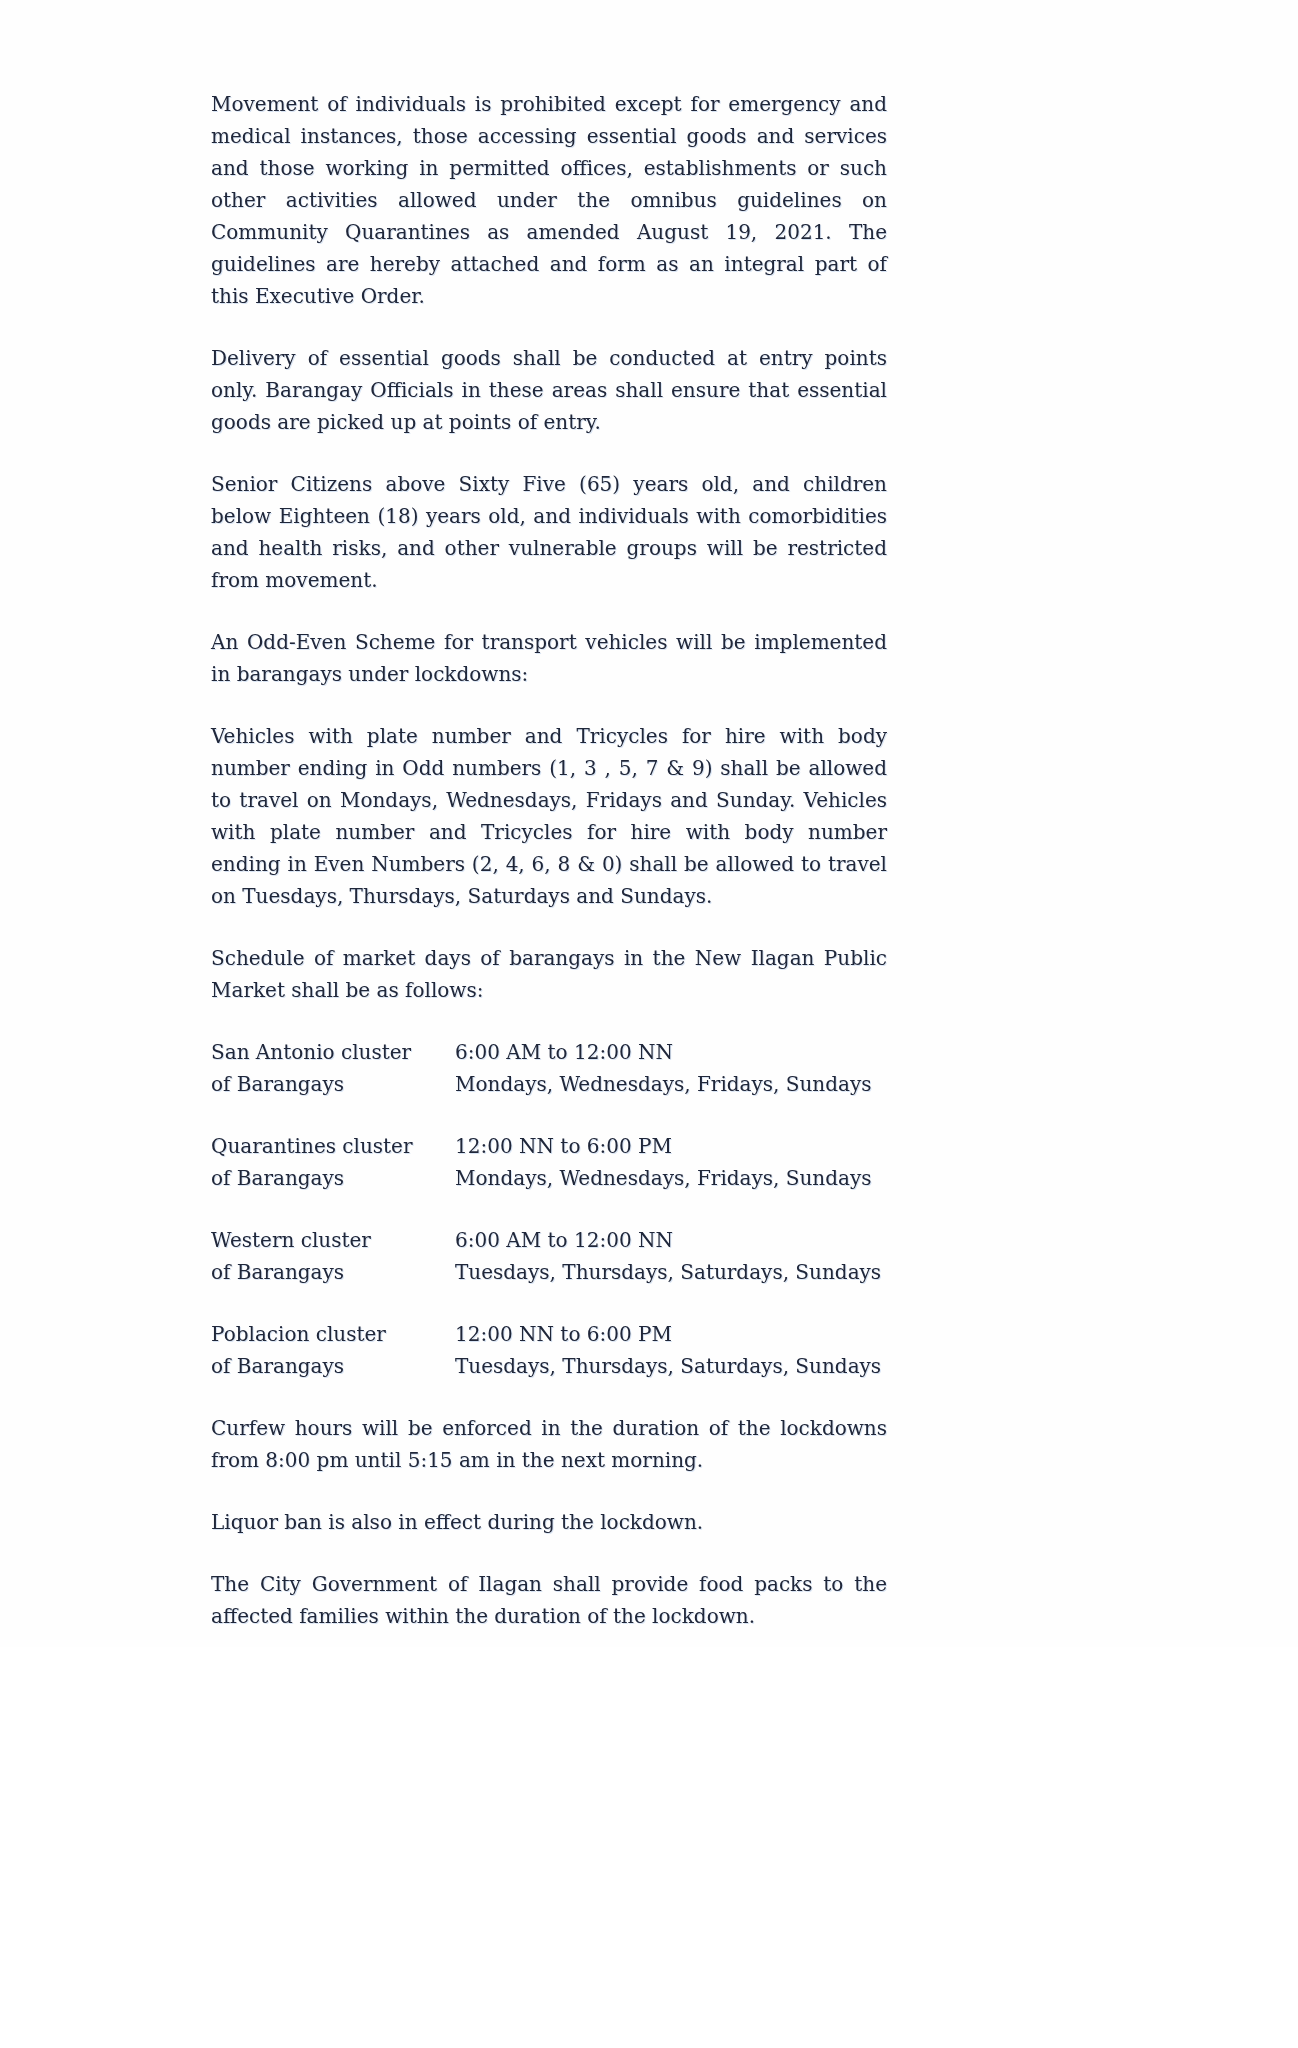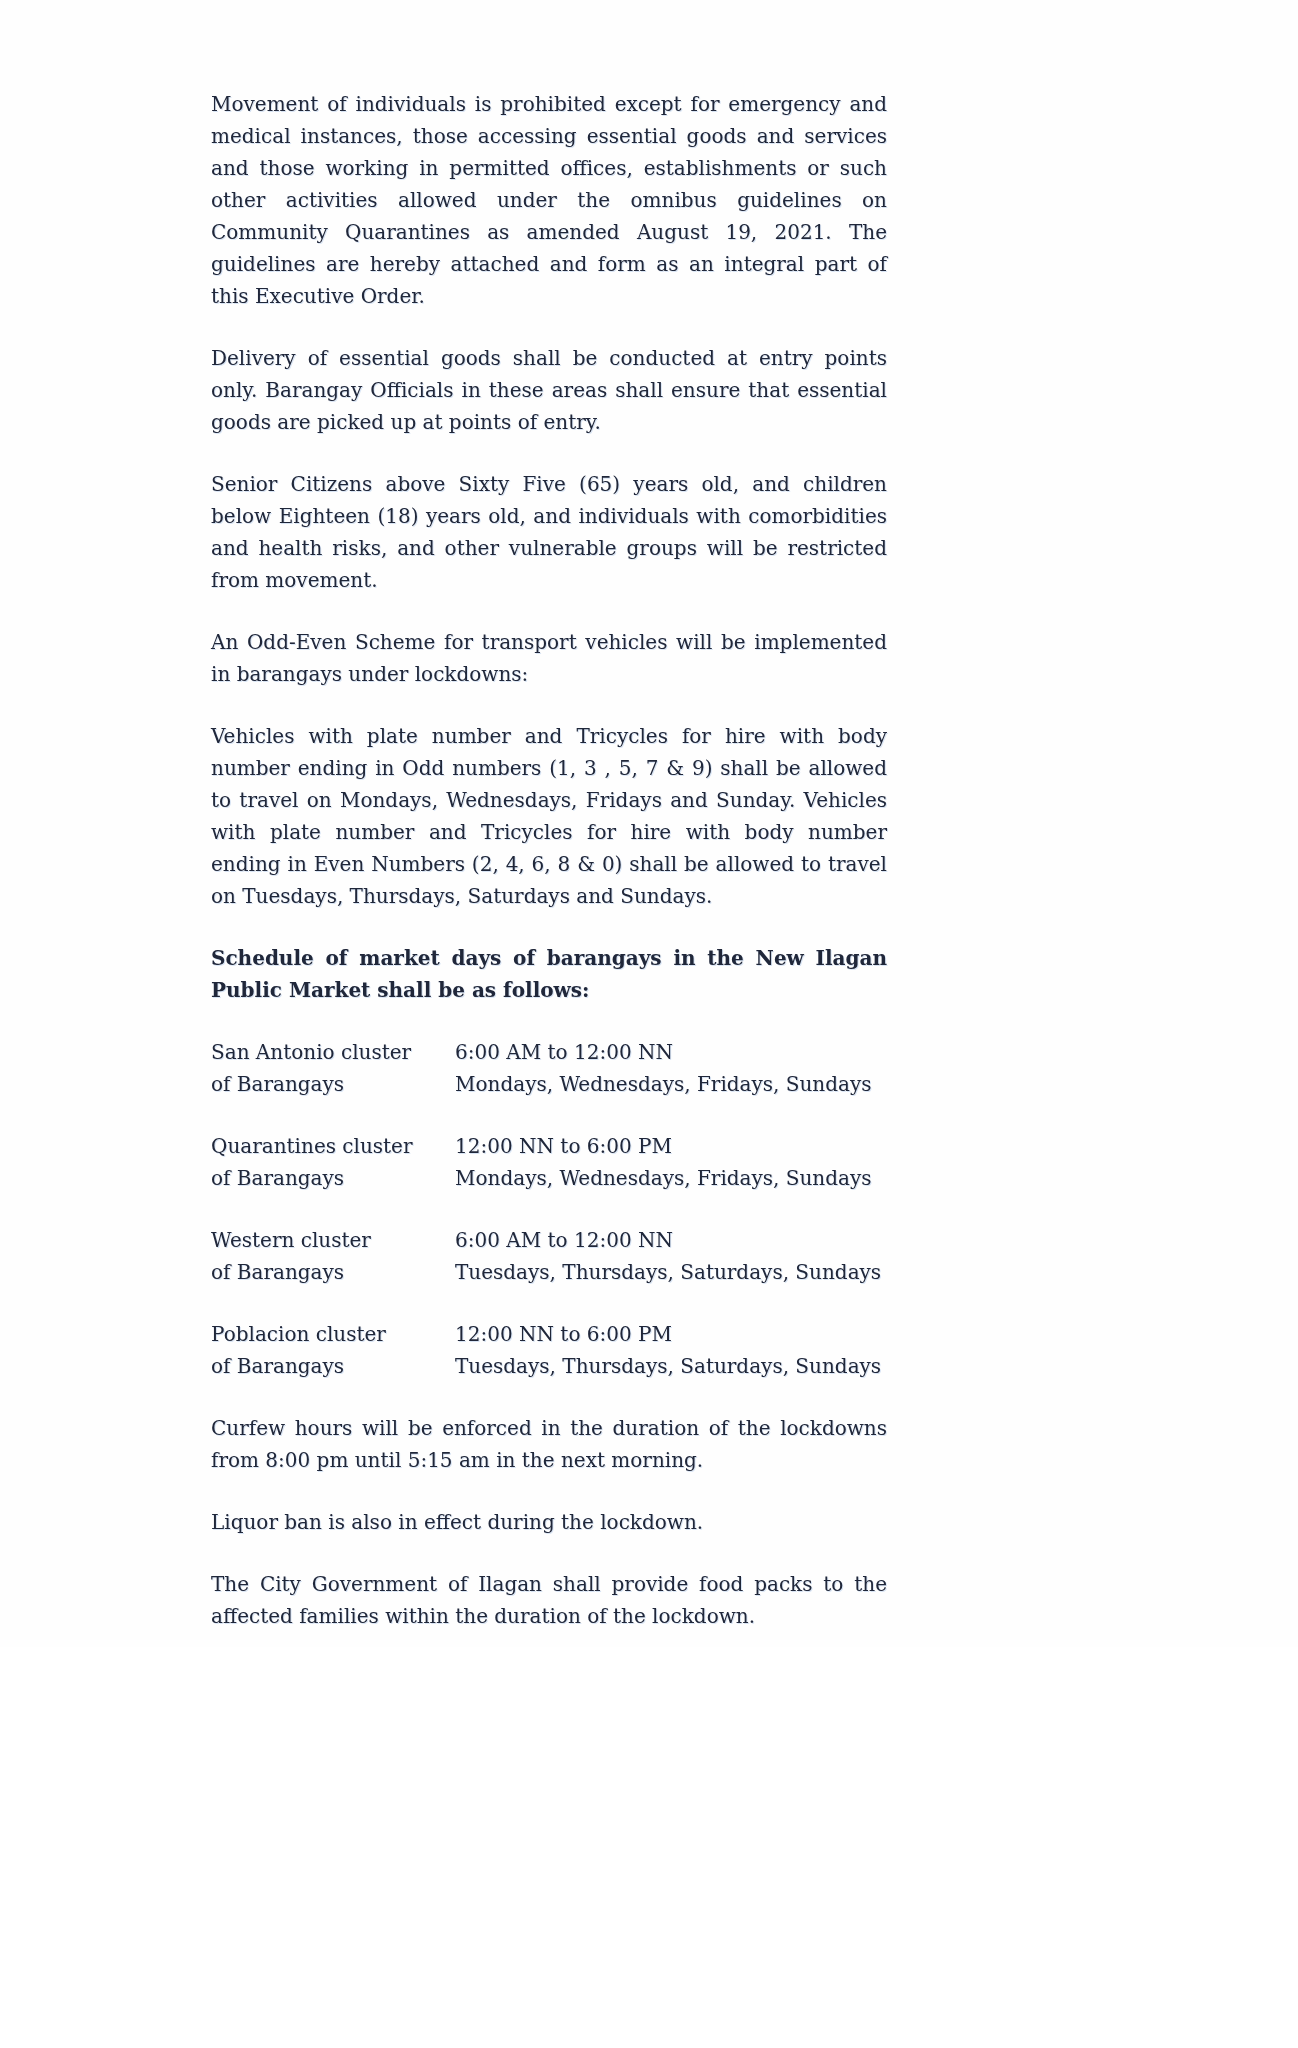--- a/index.html
+++ b/index.html
@@ -17,21 +17,21 @@
     left:211px;
     top:88px;
     width:676px;
     font-size:20px;
     line-height:32px;
     color:#20273a;
     text-align:justify;
     text-shadow:1px 1px 0 rgba(145,180,225,0.35);
   }
   .doc-par{margin:0 0 30px 0;}
-  .intro-par{margin:8px 0 30px 0;font-weight:bold;}
+  .intro-par{margin:8px 0 30px 0;}
   
   .schedule{margin:0;}
   .schedule-row{display:flex;margin:0 0 30px 0;text-align:left;}
   .col-cluster{width:244px;flex:none;}
   .col-time{flex:1;}
   .cell-line{display:block;}
   
   .footer-rule{position:absolute;left:90px;top:1894px;width:1118px;}
   .rule-thin{height:2px;background:#16356b;margin-bottom:3px;}
   .rule-thick{height:4px;background:#3f6fae;}

